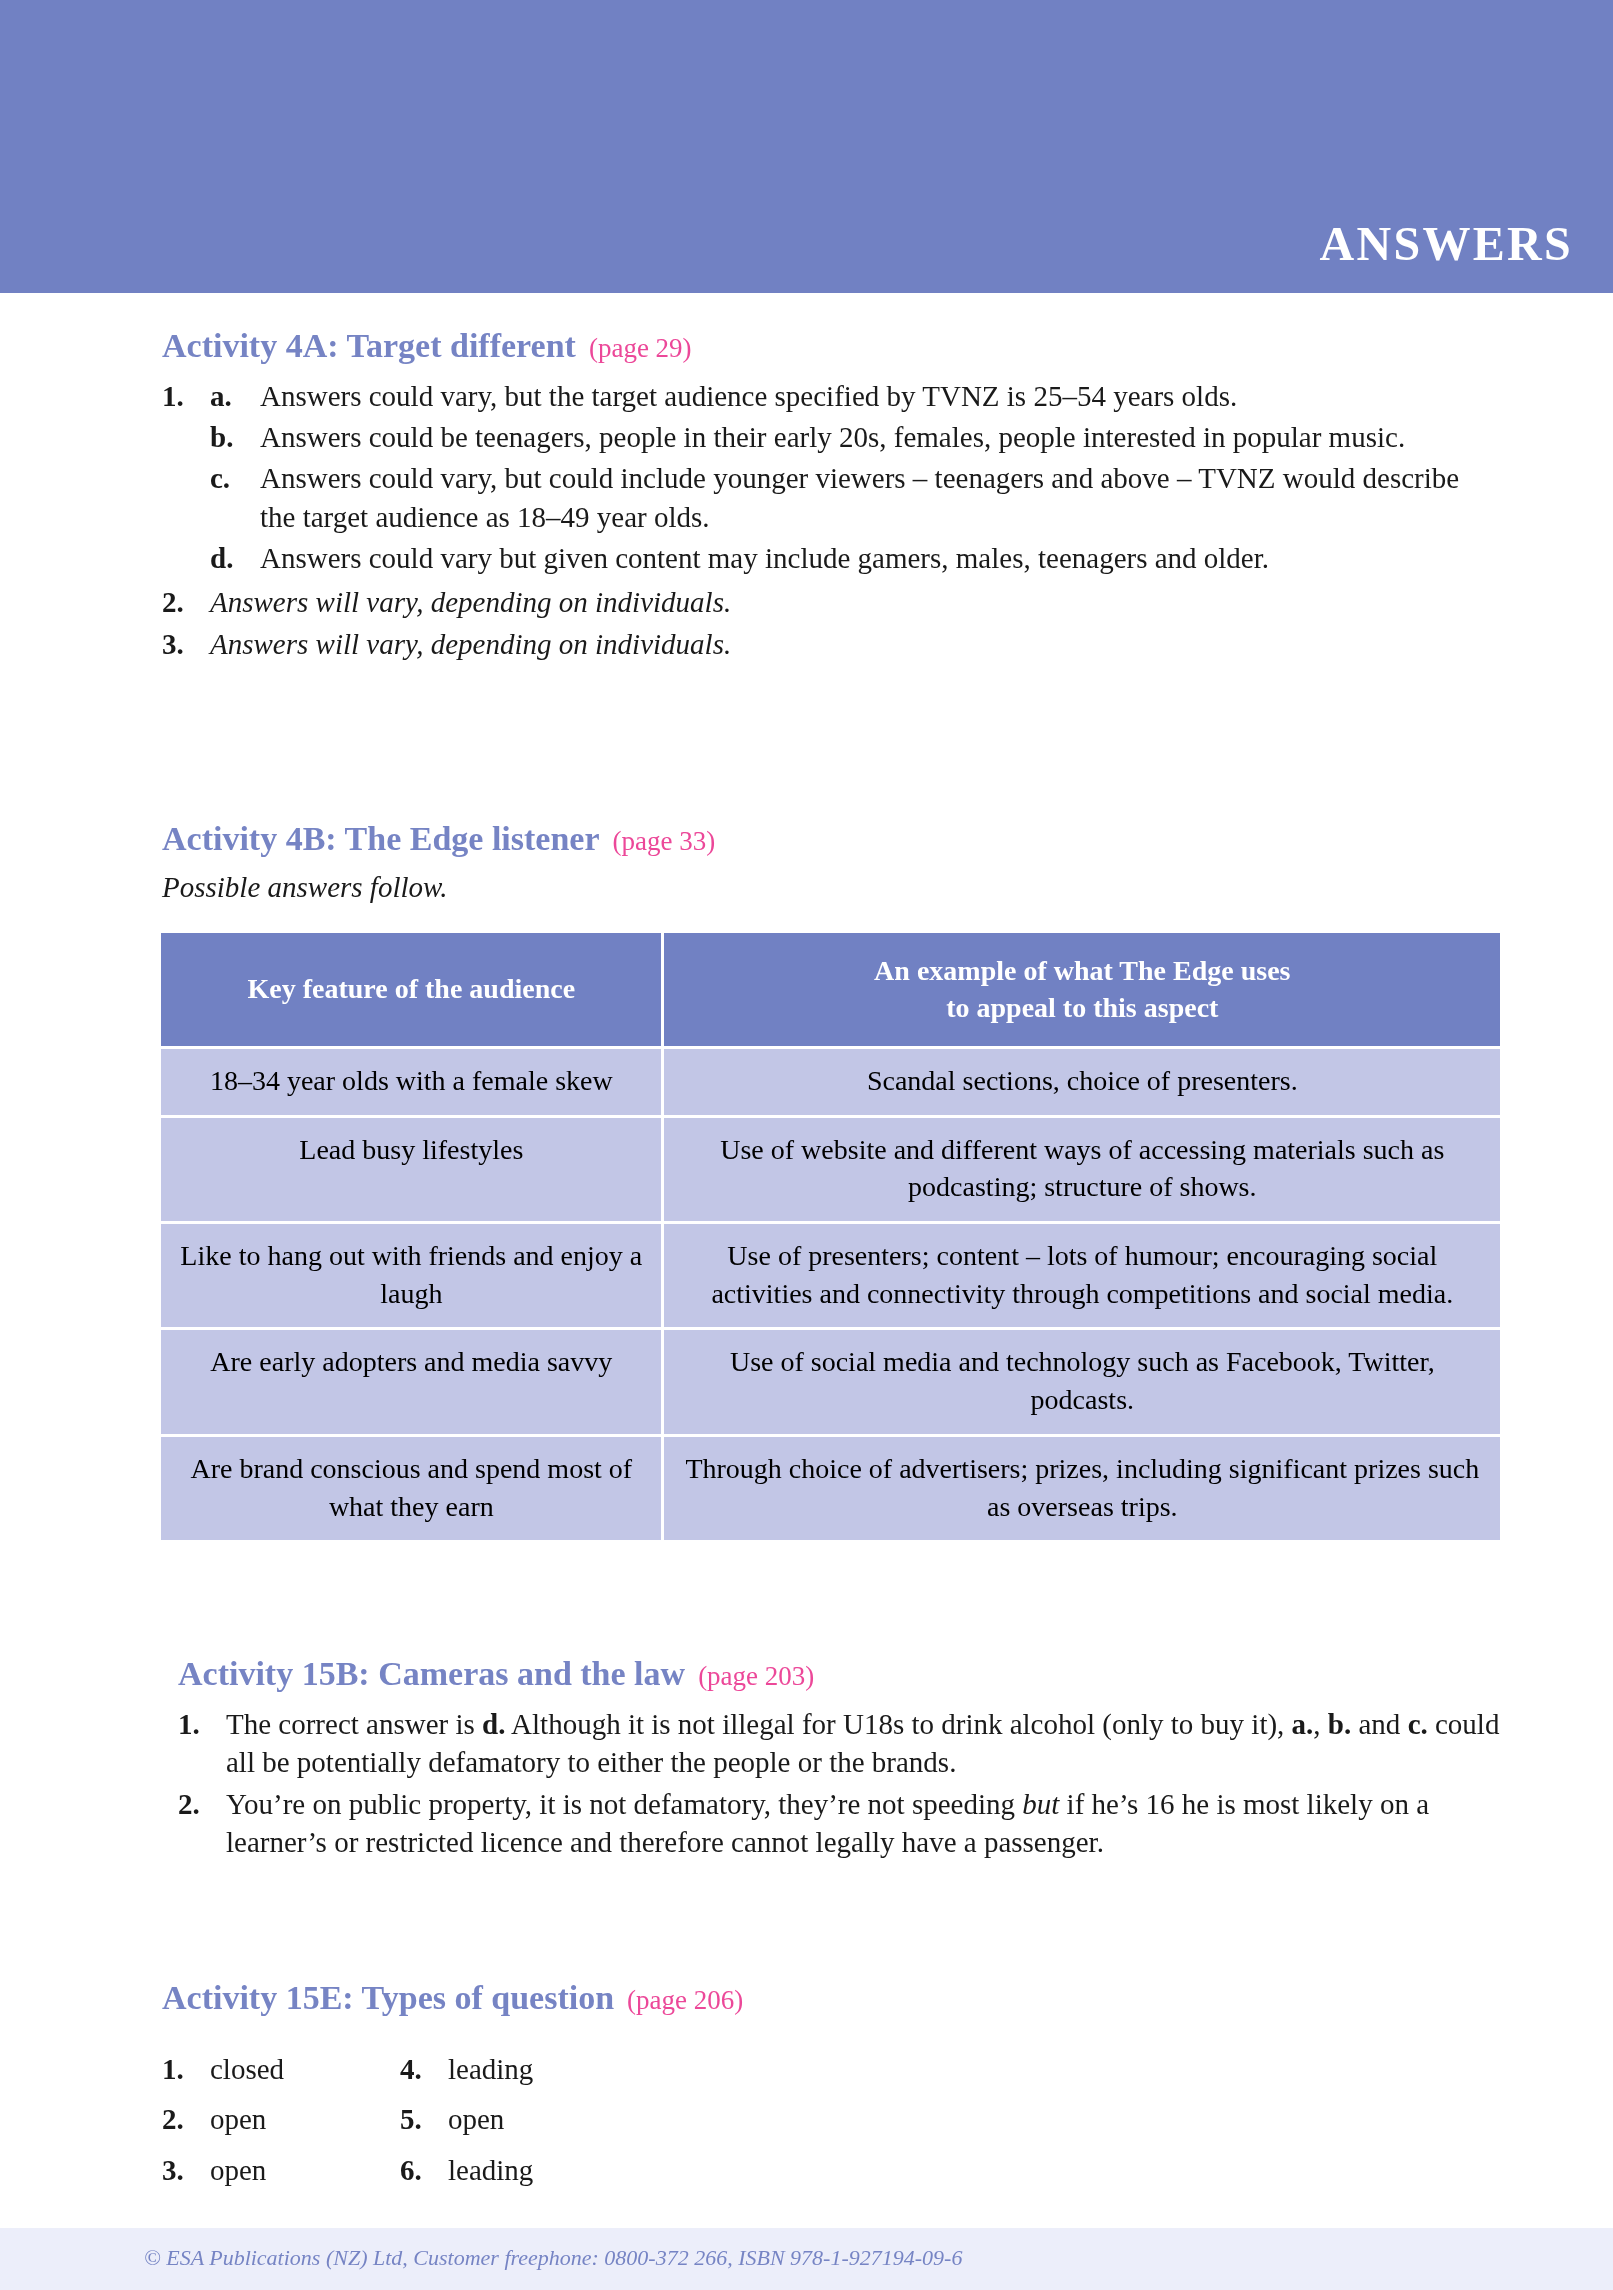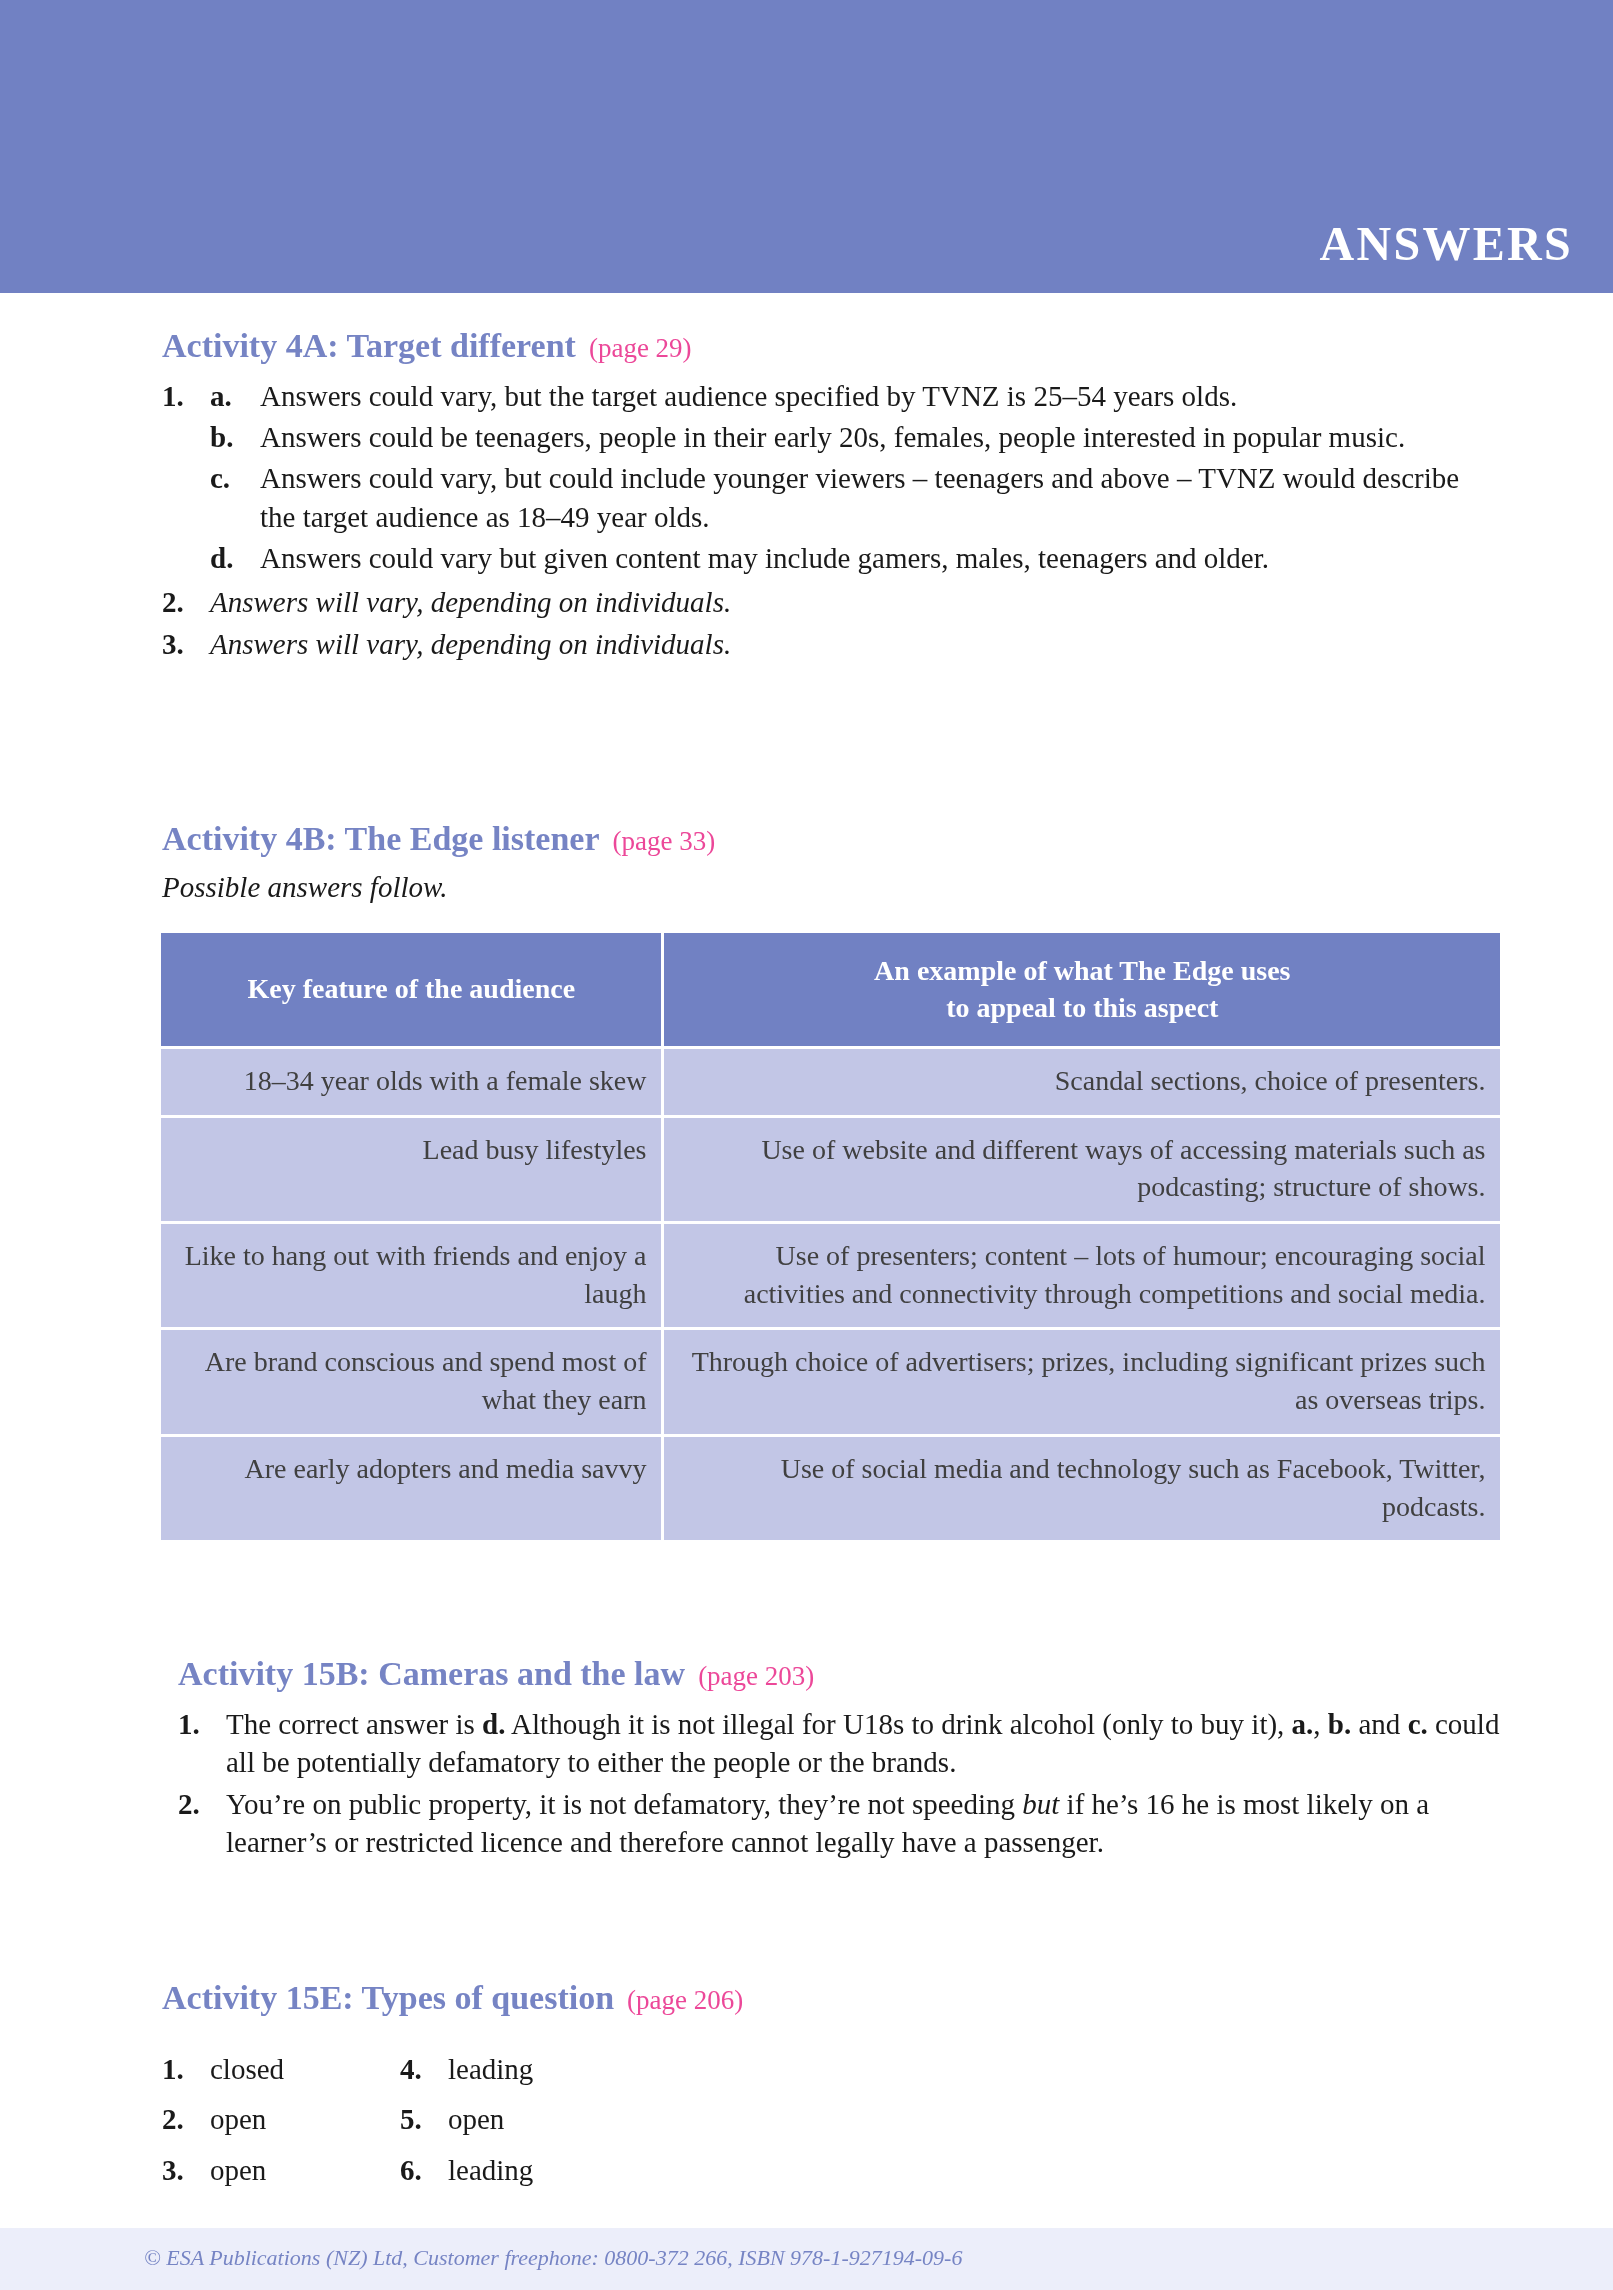--- a/index.html
+++ b/index.html
@@ -123,23 +123,23 @@
     font-weight: bold;
     font-size: 28px;
     text-align: center;
     vertical-align: middle;
     padding: 20px 13px;
     line-height: 1.30;
     border: 0;
   }
   table.answer-table td {
     background: #c2c6e6;
-    color: #404040;
+    color: #000000;
     font-size: 28px;
-    text-align: right;
+    text-align: center;
     vertical-align: top;
     padding: 13px 14.8px 14.8px 14.8px;
     line-height: 1.35;
     border: 0;
   }
   table.answer-table col.c1 { width: 500px; }
   table.answer-table col.c2 { width: 836px; }
 
   
   .two-col-answers {
@@ -264,27 +264,27 @@
       </tr>
       <tr>
         <td>Lead busy lifestyles</td>
         <td>Use of website and different ways of accessing materials such as podcasting; structure of shows.</td>
       </tr>
       <tr>
         <td>Like to hang out with friends and enjoy a laugh</td>
         <td>Use of presenters; content – lots of humour; encouraging social activities and connectivity through competitions and social media.</td>
       </tr>
       <tr>
+        <td>Are early adopters and media savvy</td>
+        <td>Use of social media and technology such as Facebook, Twitter, podcasts.</td>
+      </tr>
+      <tr>
         <td>Are brand conscious and spend most of what they earn</td>
         <td>Through choice of advertisers; prizes, including significant prizes such as overseas trips.</td>
       </tr>
-      <tr>
-        <td>Are early adopters and media savvy</td>
-        <td>Use of social media and technology such as Facebook, Twitter, podcasts.</td>
-      </tr>
     </tbody>
   </table>
 </div>
 
 <div class="blk" style="left:178px; top:1629px; width:1338px;margin-top:27px;">
 
   <div class="act-heading">
     <span>Activity 15B: Cameras and the law</span><span class="page-ref">(page 203)</span>
   </div>
 

